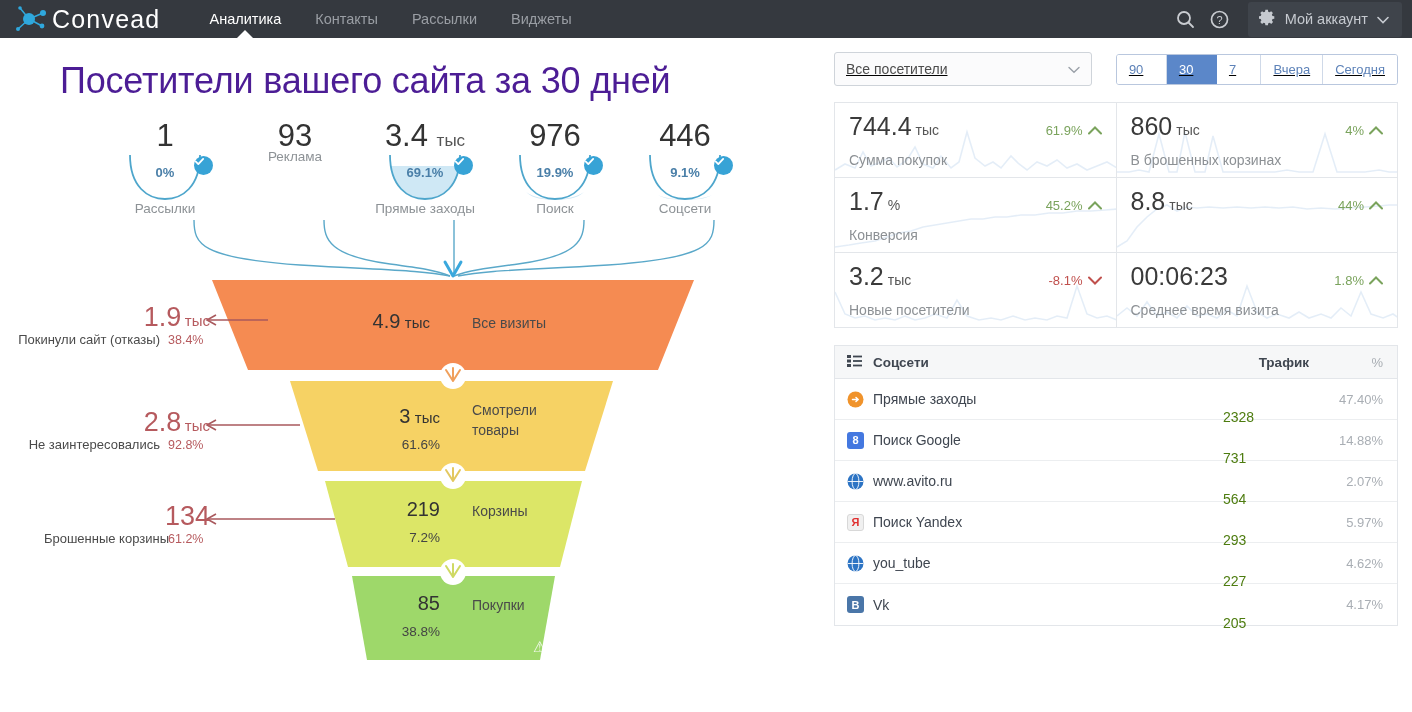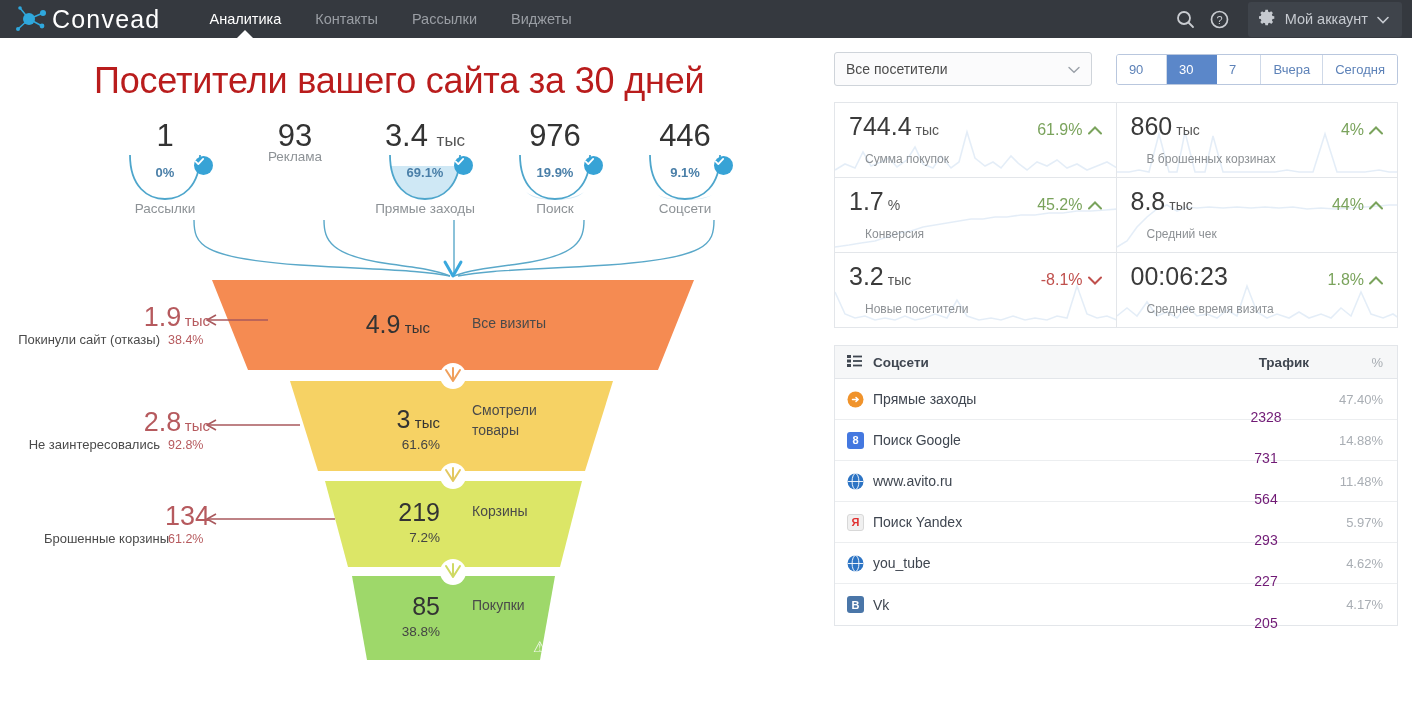--- a/index.html
+++ b/index.html
@@ -49,22 +49,22 @@
   }
   .account-label { color: #c6cad0; font-size: 14.5px; }
 
   
   .page { display: flex; height: 674px; }
   .left { width: 830px; position: relative; }
   .right { width: 582px; padding: 14px 14px 0 4px; }
 
   
   .page-title {
-    font-size: 36px; color: #b91c1c; font-weight: 300;
-    padding: 22px 0 0 94px; letter-spacing: -0.2px;
+    font-size: 36px; color: #4c1d95; font-weight: 300;
+    padding: 22px 0 0 60px; letter-spacing: -0.2px;
   }
 
   
   .channels {
     display: flex; justify-content: center;
     margin-top: 18px; padding-left: 20px;
   }
   .channel { width: 130px; text-align: center; position: relative; }
   .channel-value {
     font-size: 31px; color: #333; font-weight: 300; line-height: 1;
@@ -92,39 +92,39 @@
   
   .funnel { position: relative; height: 385px; }
   .funnel svg.shapes { position: absolute; left: 0; top: 0; }
   .fl-label {
     position: absolute; font-size: 14px; color: #4a4a4a;
   }
   .fl-value {
     position: absolute; text-align: right; color: #333;
     font-weight: 300;
   }
-  .fl-value .num { font-size: 25px; }
+  .fl-value .num { font-size: 20px; }
   .fl-value .unit { font-size: 15px; }
   .fl-pct {
     position: absolute; font-size: 13.5px; color: #444; text-align: right;
   }
   .side-label {
     position: absolute; text-align: right; color: #4a4a4a; font-size: 13px;
   }
   .side-value { color: #b65a5e; font-weight: 300; }
   .side-value .num { font-size: 27px; }
   .side-value .unit { font-size: 15px; }
   .side-pct { color: #b65a5e; font-size: 12.5px; }
   .warn {
     position: absolute; color: #ffffff; font-size: 15px;
     opacity: .85; cursor: pointer;
   }
 
   
-  .filter-row { display: flex; align-items: center; gap: 24px; }
+  .filter-row { display: flex; align-items: center; gap: 24px; text-decoration: underline; }
   .visitor-select {
     width: 276px; height: 34px; border: 1px solid #cfd4da;
     border-radius: 3px; background: #fbfbfc;
     display: flex; align-items: center; justify-content: space-between;
     padding: 0 11px; font-size: 14px; color: #4c4c4c; cursor: pointer;
   }
   .range-group {
     display: flex; border: 1px solid #b9c7de; border-radius: 3px;
     overflow: hidden; height: 31px;
   }
@@ -144,28 +144,28 @@
   }
   .metric {
     background: #fff; position: relative; height: 74px;
     padding: 11px 14px 0 14px; overflow: hidden;
   }
   .metric .spark { position: absolute; left: 0; bottom: 0; opacity: .55; }
   .metric-top { display: flex; align-items: baseline; position: relative; z-index: 2; }
   .metric-value { font-size: 25px; color: #3a3a3a; font-weight: 300; line-height: 1; }
   .metric-unit { font-size: 14px; color: #555; margin-left: 4px; }
   .metric-delta {
-    margin-left: auto; font-size: 16px; display: flex;
+    margin-left: auto; font-size: 13px; display: flex;
     align-items: flex-end; gap: 5px;
   }
   .metric-delta.up { color: #7aa35c; }
   .metric-delta.down { color: #c0504d; }
   .metric-label {
-    font-size: 12px; color: #8c9094; margin-top: 13px;
-    position: relative; z-index: 2; margin-left: 16px;
+    font-size: 14px; color: #8c9094; margin-top: 13px;
+    position: relative; z-index: 2;
   }
 
   
   .sources { margin-top: 17px; border: 1px solid #e3e6ea; background: #fff; }
   .src-head {
     display: flex; align-items: center; height: 33px;
     background: #f6f7f8; border-bottom: 1px solid #e3e6ea;
     padding: 0 14px 0 12px;
   }
   .src-head-icon { width: 26px; color: #3f4650; font-size: 14px; }
@@ -175,21 +175,21 @@
     color: #3f4650; font-weight: bold;
   }
   .src-head-pct { width: 74px; text-align: right; font-size: 13px; color: #a9aeb4; }
   .src-row {
     display: flex; align-items: center; height: 41px;
     border-bottom: 1px solid #eceef0; padding: 0 14px 0 12px; cursor: pointer;
   }
   .src-row:last-child { border-bottom: none; }
   .src-ico { width: 26px; display: flex; align-items: center; }
   .src-name { flex: 1; font-size: 14px; color: #3f4650; }
-  .src-traffic { width: 86px; text-align: center; font-size: 14px; color: #701a75; margin-top: 36px; }
+  .src-traffic { width: 86px; text-align: left; font-size: 14px; color: #4d7c0f; margin-top: 36px; }
   .src-pct { width: 74px; text-align: right; font-size: 13px; color: #a9aeb4; }
   .fav {
     width: 17px; height: 17px; border-radius: 3px;
     display: flex; align-items: center; justify-content: center;
     font-size: 11px; font-weight: bold; color: #fff;
   }
 </style>
 </head>
 <body>
 
@@ -516,21 +516,20 @@
           <span class="metric-unit">тыс</span>
           <span class="metric-delta up">
             <span>44%</span>
             <span>
               <svg width="14" height="9" viewBox="0 0 14 9">
                   <path d="M1 7.5L7 1.5L13 7.5" stroke="#7aa35c" stroke-width="2" fill="none" stroke-linecap="round"></path>
                 </svg>
             </span>
           </span>
         </div>
-        <div class="metric-label">Средний чек</div>
       </div>
 
       <div class="metric">
         <svg class="spark" width="282" height="55" viewBox="0 0 282 55">
           <polyline points="0,20 10,42 20,46 30,44 40,48 50,46 60,48 70,44 80,48 90,46 100,42 112,46 122,28 132,44 144,48 156,46 166,48 178,44 190,48 200,46 212,48 222,44 232,46 242,14 252,42 262,46 272,44 282,48" fill="none" stroke="#cfe0f2" stroke-width="1.6"></polyline>
         </svg>
         <div class="metric-top">
           <span class="metric-value">3.2</span>
           <span class="metric-unit">тыс</span>
           <span class="metric-delta down">
@@ -607,21 +606,21 @@
       <div class="src-row">
         <div class="src-ico">
           <svg width="17" height="17" viewBox="0 0 17 17">
               <circle cx="8.5" cy="8.5" r="8" fill="#2d74c4"></circle>
               <ellipse cx="8.5" cy="8.5" rx="3.4" ry="8" stroke="#fff" stroke-width="0.9" fill="none"></ellipse>
               <line x1="0.6" y1="8.5" x2="16.4" y2="8.5" stroke="#fff" stroke-width="0.9"></line>
             </svg>
         </div>
         <div class="src-name">www.avito.ru</div>
         <div class="src-traffic">564</div>
-        <div class="src-pct">11.48%</div>
+        <div class="src-pct">2.07%</div>
       </div>
 
       <div class="src-row">
         <div class="src-ico">
           <div class="fav" style="background:#f0f0f0; color:#e03030; border:1px solid #d8d8d8;">Я</div>
         </div>
         <div class="src-name">Поиск Yandex</div>
         <div class="src-traffic">293</div>
         <div class="src-pct">5.97%</div>
       </div>

